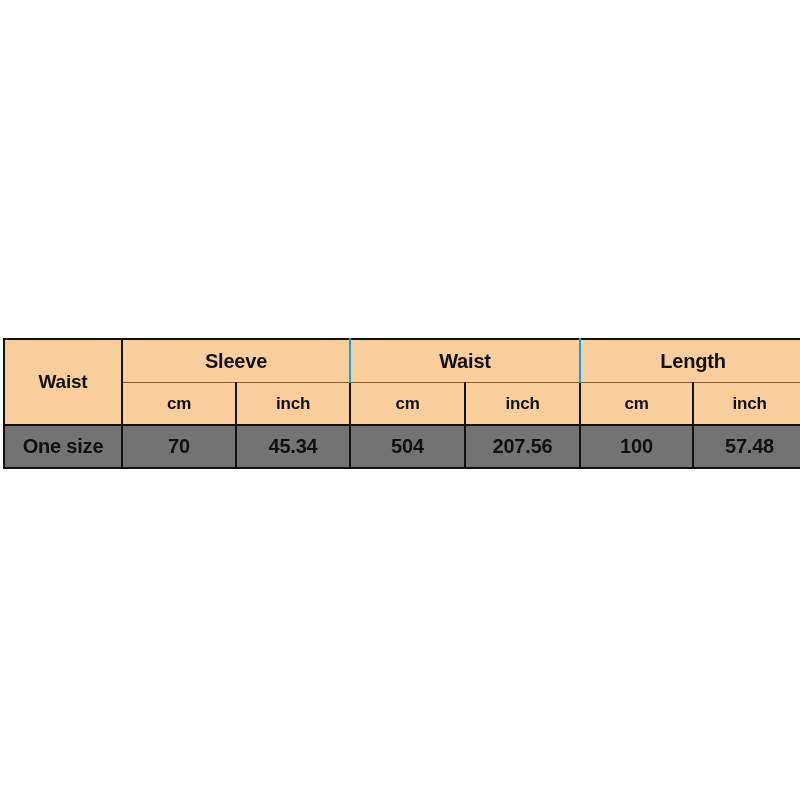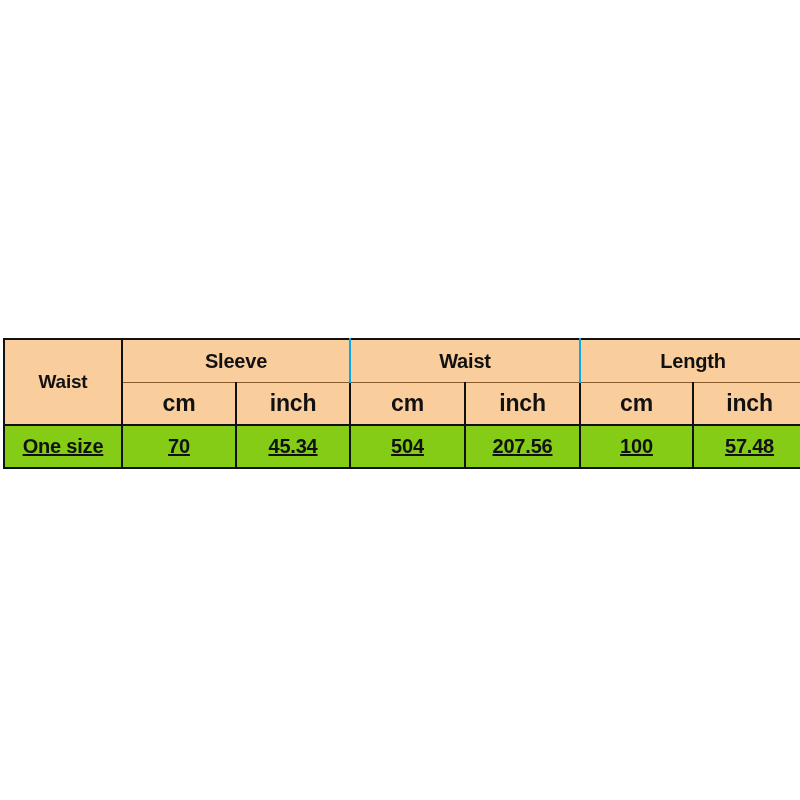--- a/index.html
+++ b/index.html
@@ -58,39 +58,38 @@
     height: 42px;
     border-right: 2px solid #0ea5e9;
     border-bottom: 1px solid #8B5A2B;
   }
   .cell-group.last {
     border-right: none;
   }
 
   .cell-unit {
     background: #FACD9C;
-    font-size: 23px;
+    font-size: 17px;
     height: 41px;
     border-right: 2px solid #111111;
     border-bottom: 2px solid #111111;
   }
   .cell-unit.last {
     border-right: none;
   }
   .cell-unit.group-end {
     border-right: 2px solid #111111;
   }
 
   
   .row-data td {
-    background: #84cc16;
+    background: #737373;
     height: 41px;
     font-size: 20px;
     border-right: 2px solid #111111;
-    text-decoration: underline;
   }
   .row-data td.last {
     border-right: none;
   }
   .row-data td.cell-label {
     font-size: 20px;
   }
 </style>
 </head>
 <body>

